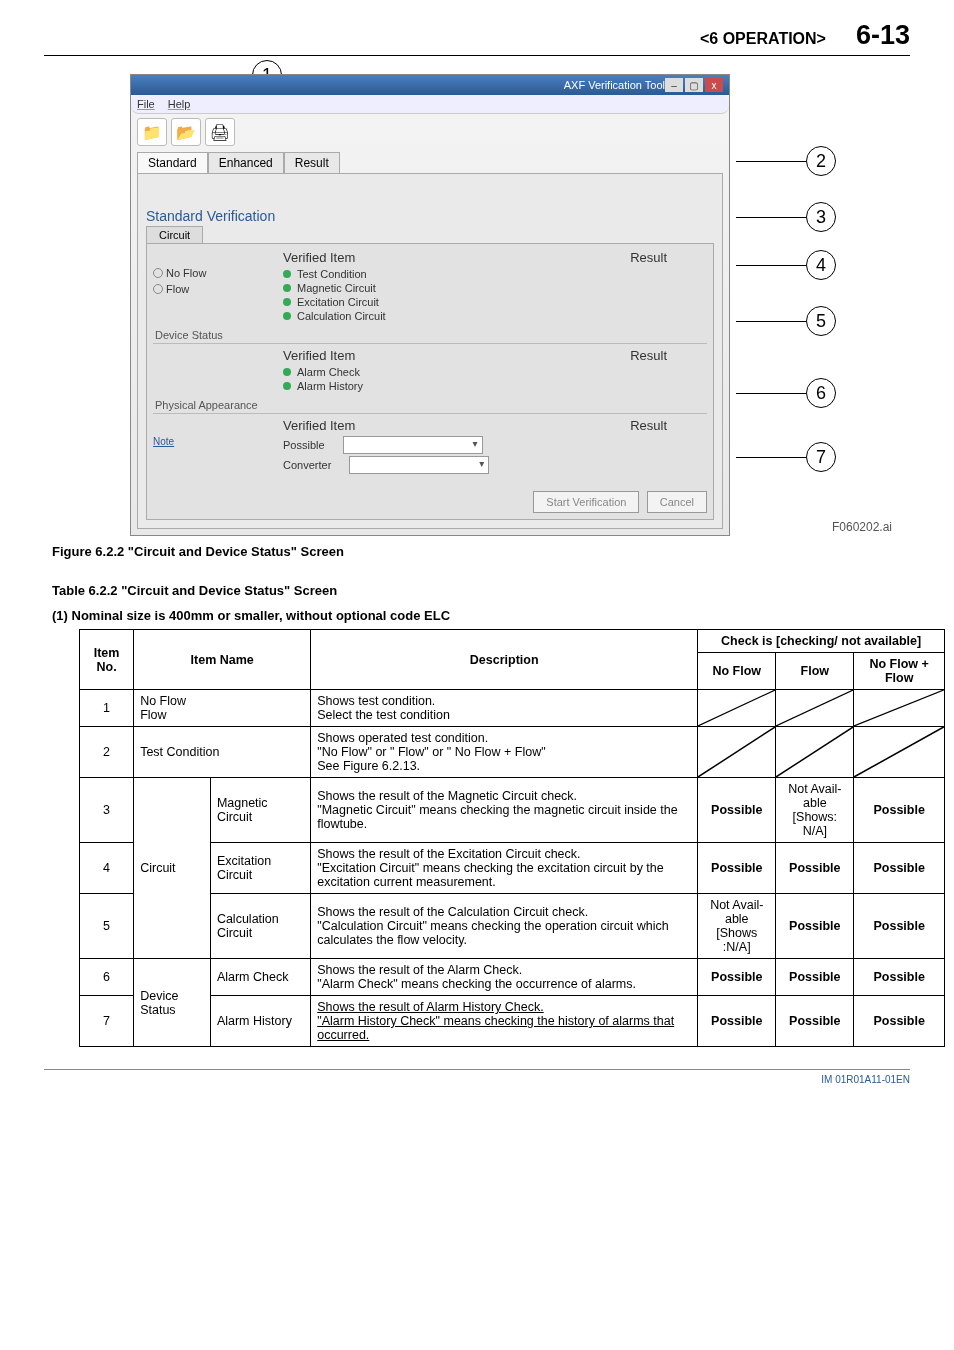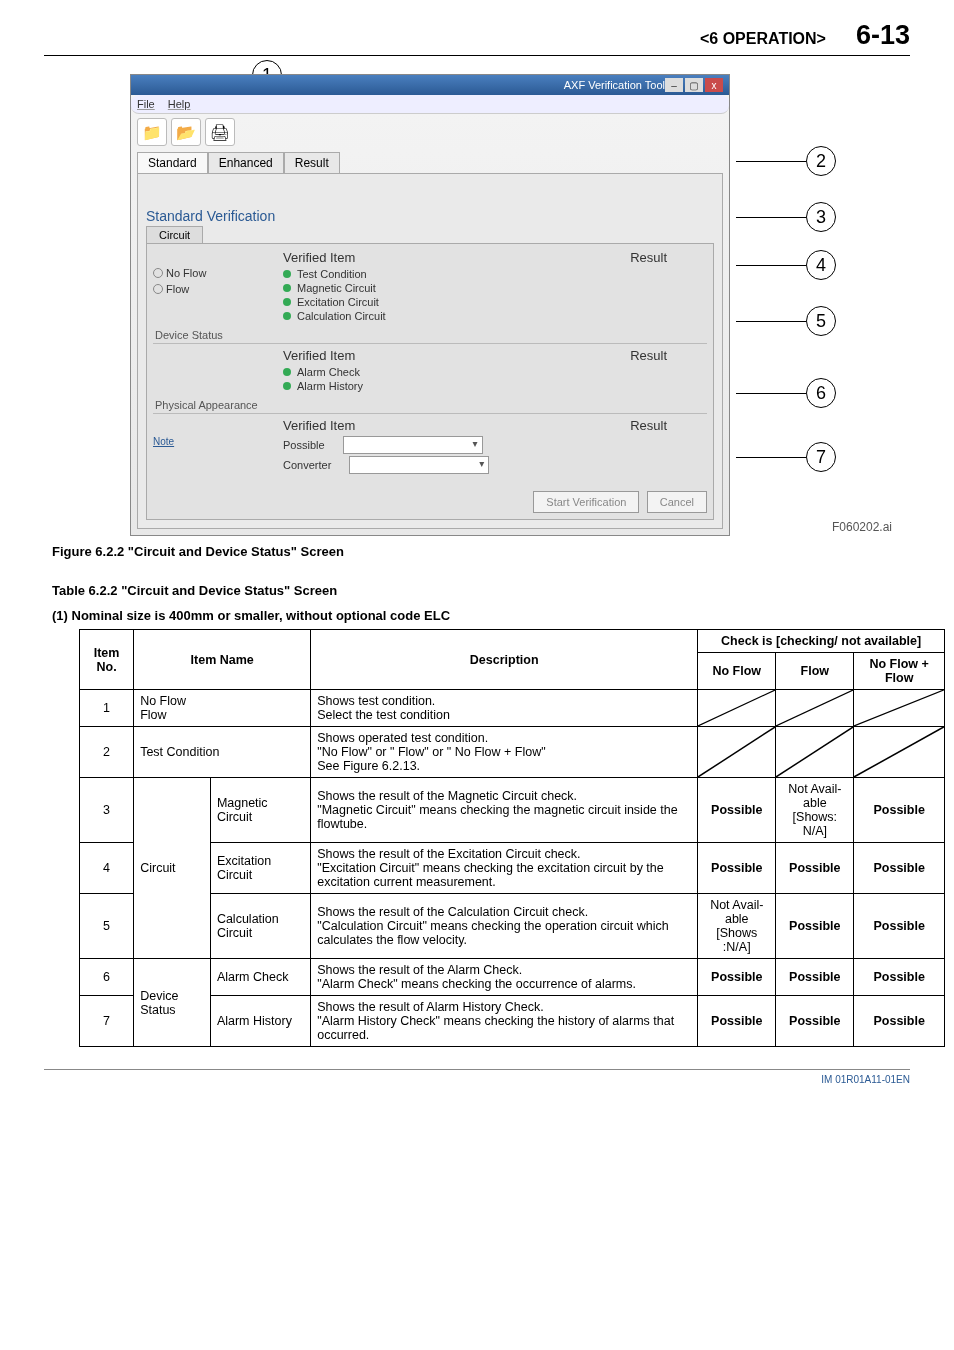--- a/index.html
+++ b/index.html
@@ -304,21 +304,21 @@
           <td style="white-space: pre-line;">Alarm Check</td>
           <td style="white-space: pre-line;">Shows the result of the Alarm Check.
 "Alarm Check" means checking the occurrence of alarms.</td>
           <td class="center" style="white-space: pre-line; font-weight: bold;">Possible</td>
           <td class="center" style="white-space: pre-line; font-weight: bold;">Possible</td>
           <td class="center" style="white-space: pre-line; font-weight: bold;">Possible</td>
         </tr>
         <tr>
           <td class="center" style="white-space: pre-line;">7</td>
           <td style="white-space: pre-line;">Alarm History</td>
-          <td style="white-space: pre-line;">Shows the result of Alarm History Check.
+          <td style="white-space: pre-line; text-decoration: underline;">Shows the result of Alarm History Check.
 "Alarm History Check" means checking the history of alarms that occurred.</td>
           <td class="center" style="white-space: pre-line; font-weight: bold;">Possible</td>
           <td class="center" style="white-space: pre-line; font-weight: bold;">Possible</td>
           <td class="center" style="white-space: pre-line; font-weight: bold;">Possible</td>
         </tr>
       </tbody>
   </table>
 
   <div class="footer">IM 01R01A11-01EN</div>
 </div>

